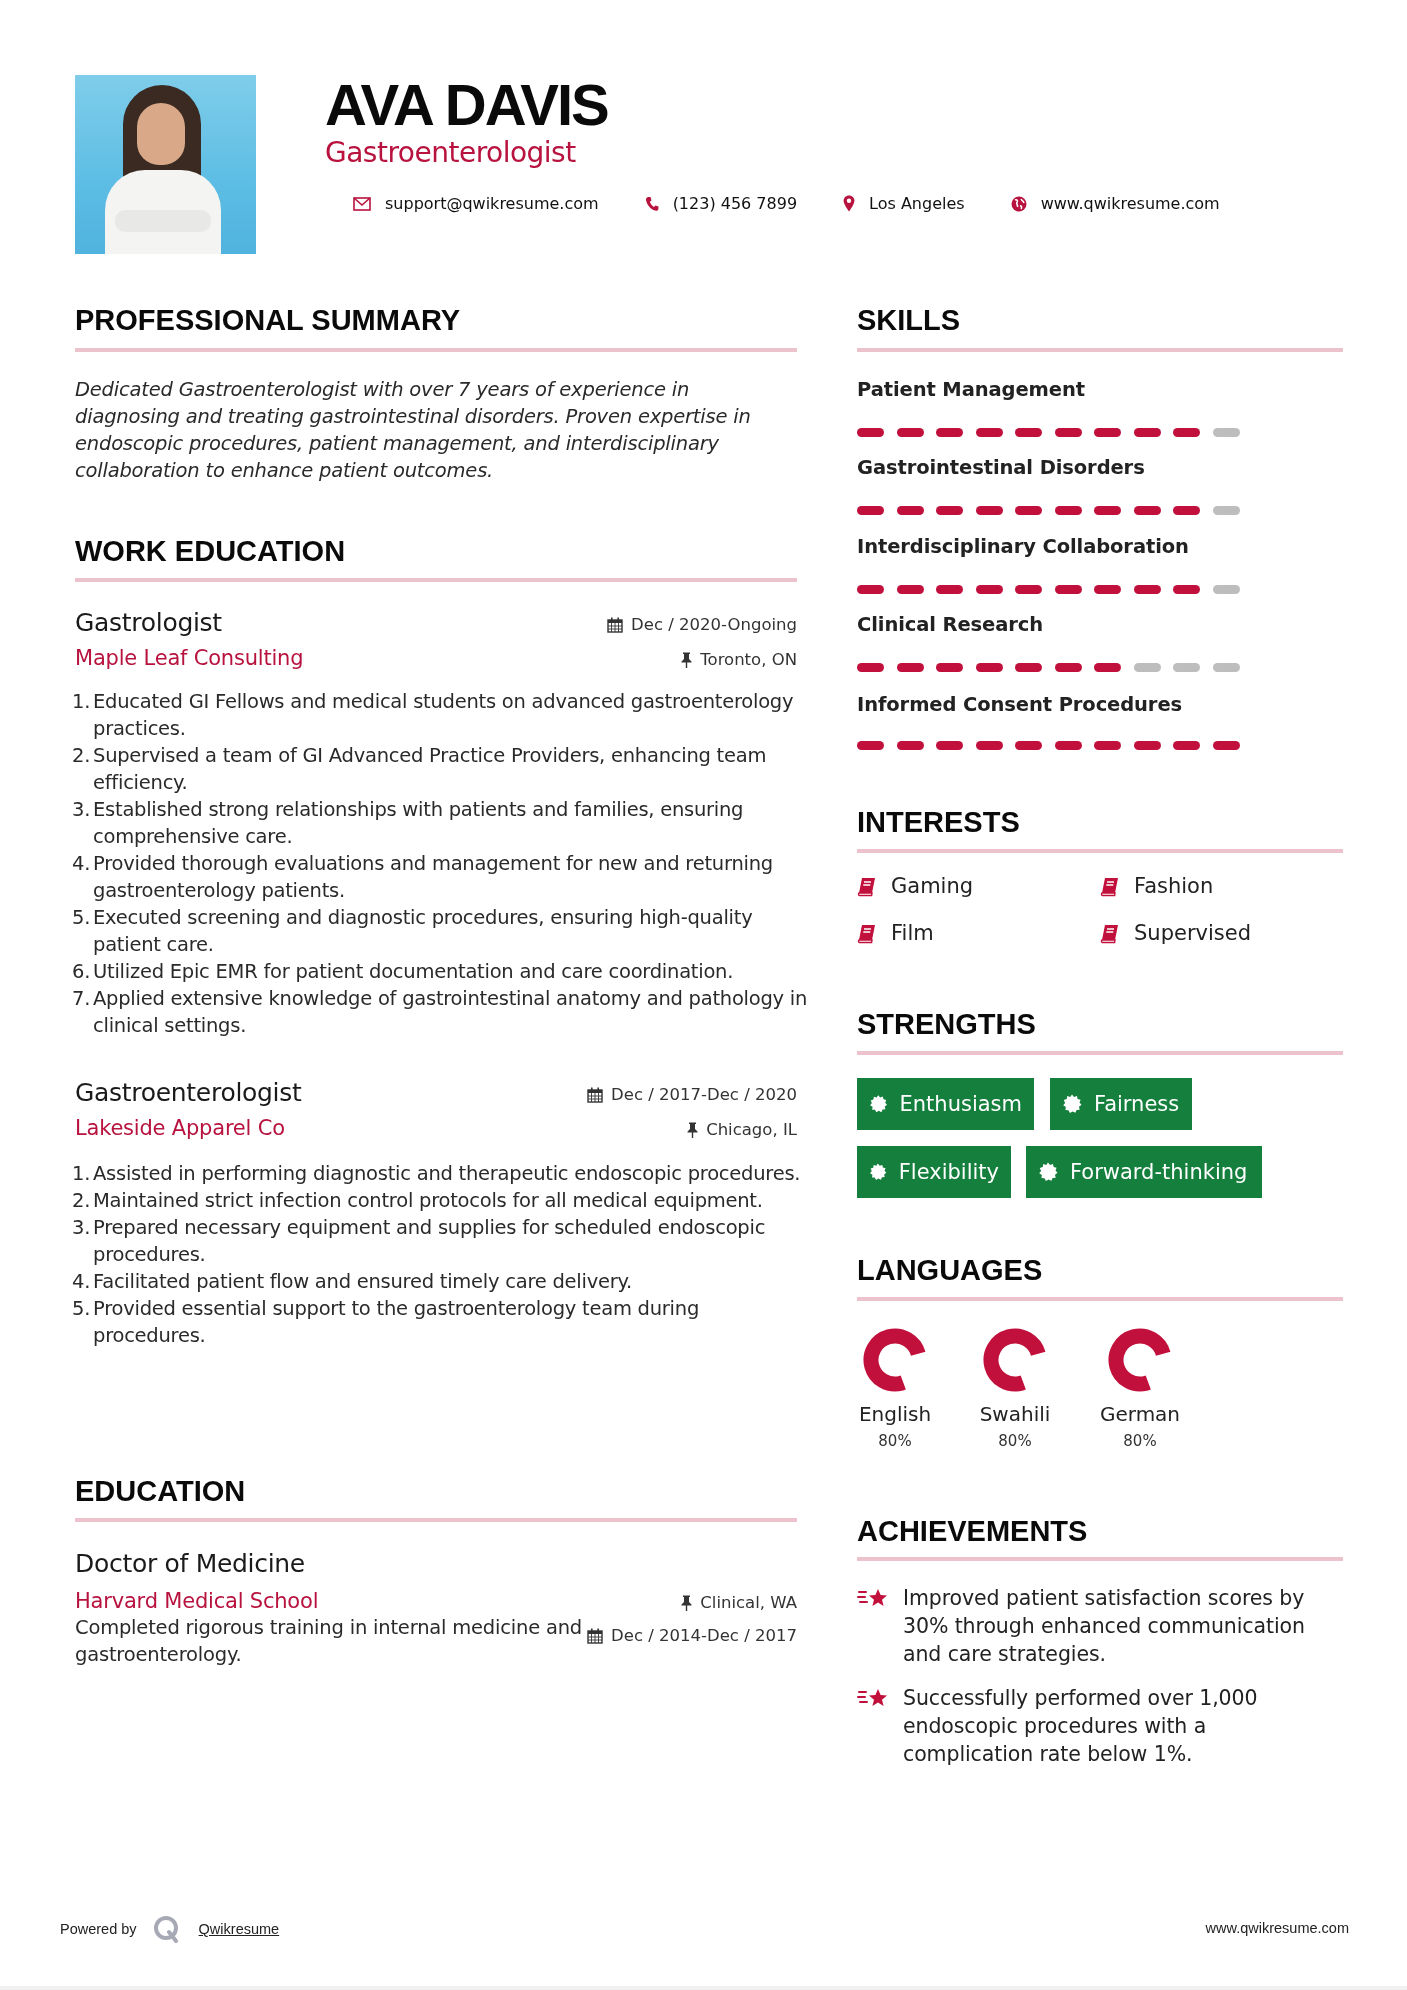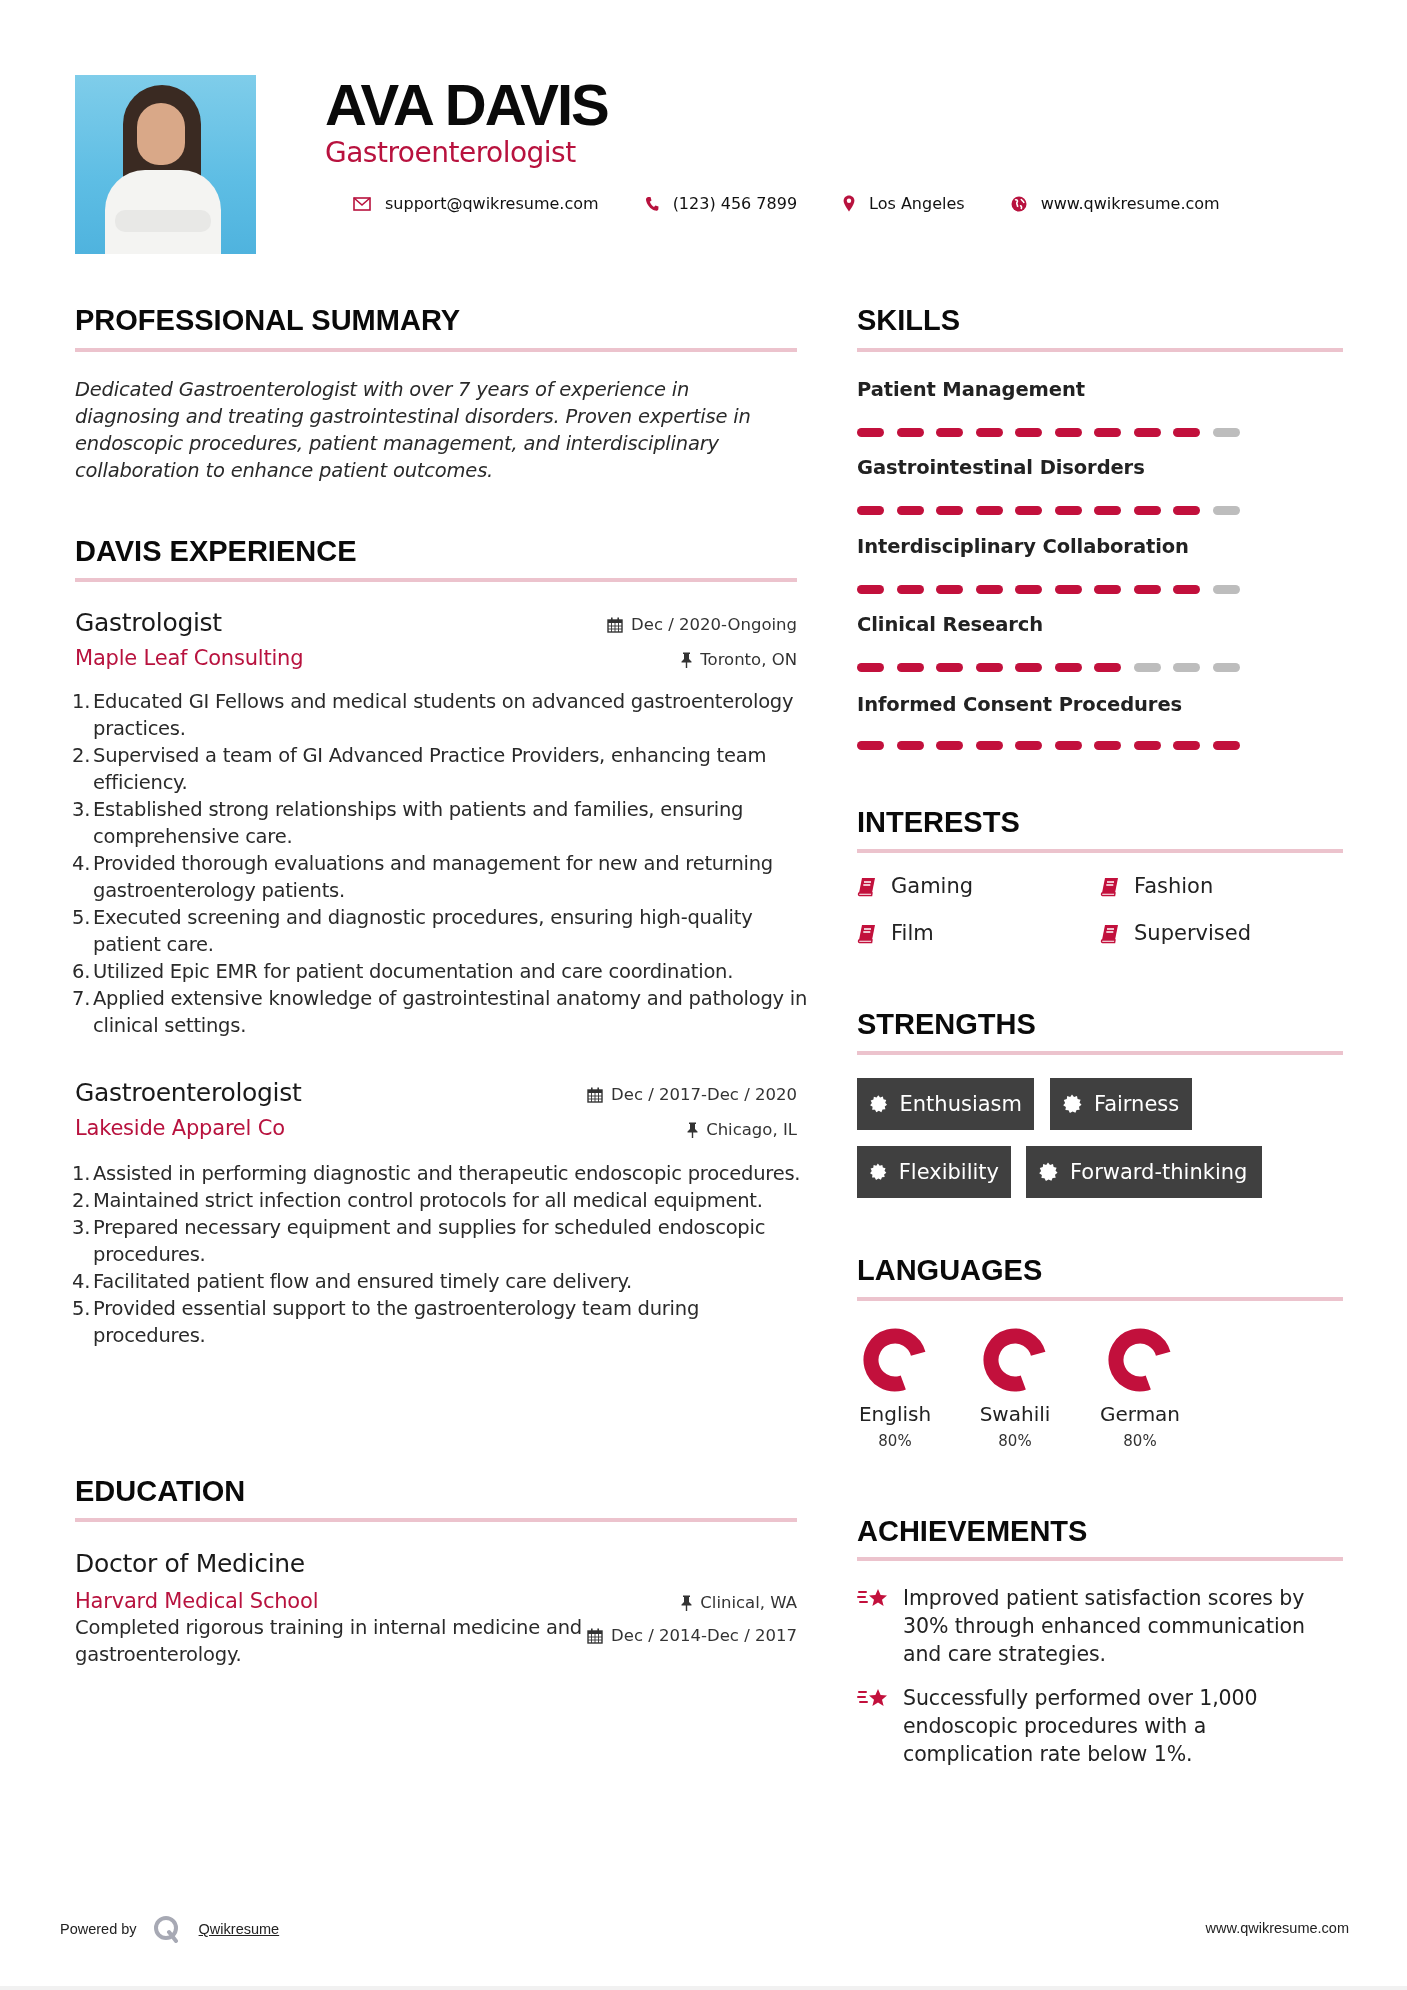--- a/index.html
+++ b/index.html
@@ -36,21 +36,21 @@
   ol.bul li .num { position: absolute; left: -3px; top: 0; }
 
   .skill-label { font-size: 19.5px; color: #222; line-height: 1; letter-spacing: -0.1px; font-weight: bold; }
   .bar { display: flex; }
   .bar span { display: block; width: 27px; height: 9px; border-radius: 5px; margin-right: 12.5px; background: #c2103c; }
   .bar span.off { background: #bdbdbd; }
 
   .interest { display: flex; align-items: center; font-size: 21px; color: #222; line-height: 1; }
   .interest svg { margin-right: 14px; }
 
-  .chip { position: absolute; height: 52px; background: #404040; color: #fff; font-size: 21px; display: flex; align-items: center; padding: 0 12px 0 12px; white-space: nowrap; }
+  .chip { position: absolute; height: 52px; background: #15803d; color: #fff; font-size: 21px; display: flex; align-items: center; padding: 0 12px 0 12px; white-space: nowrap; }
   .chip svg { margin-right: 12px; }
 
   .lang { position: absolute; width: 90px; text-align: center; }
   .lang .lname { font-size: 20px; color: #222; line-height: 1; }
   .lang .lpct { font-size: 15px; color: #333; line-height: 1; margin-top: 10px; }
 
   .ach { position: absolute; left: 857px; width: 480px; display: flex; }
   .ach svg { flex: none; margin-right: 12px; margin-top: 2px; }
   .ach .txt { font-size: 20.5px; line-height: 28px; color: #222; letter-spacing: -0.1px; }
 
@@ -100,21 +100,21 @@
         <path d="M4 4 C6 3 7 5 6 6.5 C5 8 7 9 6.5 11 M10 3 C11 5 12.5 5 13 7 M9 10 C10.5 9.5 11 11.5 10 13" fill="none" stroke="#fff" stroke-width="1.6"></path>
       </svg>
     <span>www.qwikresume.com</span>
   </div>
 </div>
 
 <div class="abs sec-h" style="left:75px; top:306px;">PROFESSIONAL SUMMARY</div>
 <div class="abs rule" style="left:75px; top:348px; width:722px;"></div>
 <div class="abs para" style="left:75px; top:376px; width:722px;font-style:italic;">Dedicated Gastroenterologist with over 7 years of experience in diagnosing and treating gastrointestinal disorders. Proven expertise in endoscopic procedures, patient management, and interdisciplinary collaboration to enhance patient outcomes.</div>
 
-<div class="abs sec-h" style="left:75px; top:537px;">DAVIS EXPERIENCE</div>
+<div class="abs sec-h" style="left:75px; top:537px;">WORK EDUCATION</div>
 <div class="abs rule" style="left:75px; top:578px; width:722px;"></div>
 
 <div class="abs role" style="left:75px; top:610px;">Gastrologist</div>
 <div class="abs meta" style="right:610px; top:617px;">
   <svg width="16" height="16" viewBox="0 0 16 16">
       <rect x="1" y="3" width="14" height="12" fill="none" stroke="#333" stroke-width="1.4"></rect>
       <rect x="1" y="3" width="14" height="3" fill="#333"></rect>
       <rect x="4" y="0.5" width="1.6" height="4" fill="#333"></rect>
       <rect x="10.4" y="0.5" width="1.6" height="4" fill="#333"></rect>
       <path d="M1 9 H15 M1 12 H15 M4.5 6 V15 M8 6 V15 M11.5 6 V15" stroke="#333" stroke-width="0.9"></path>

